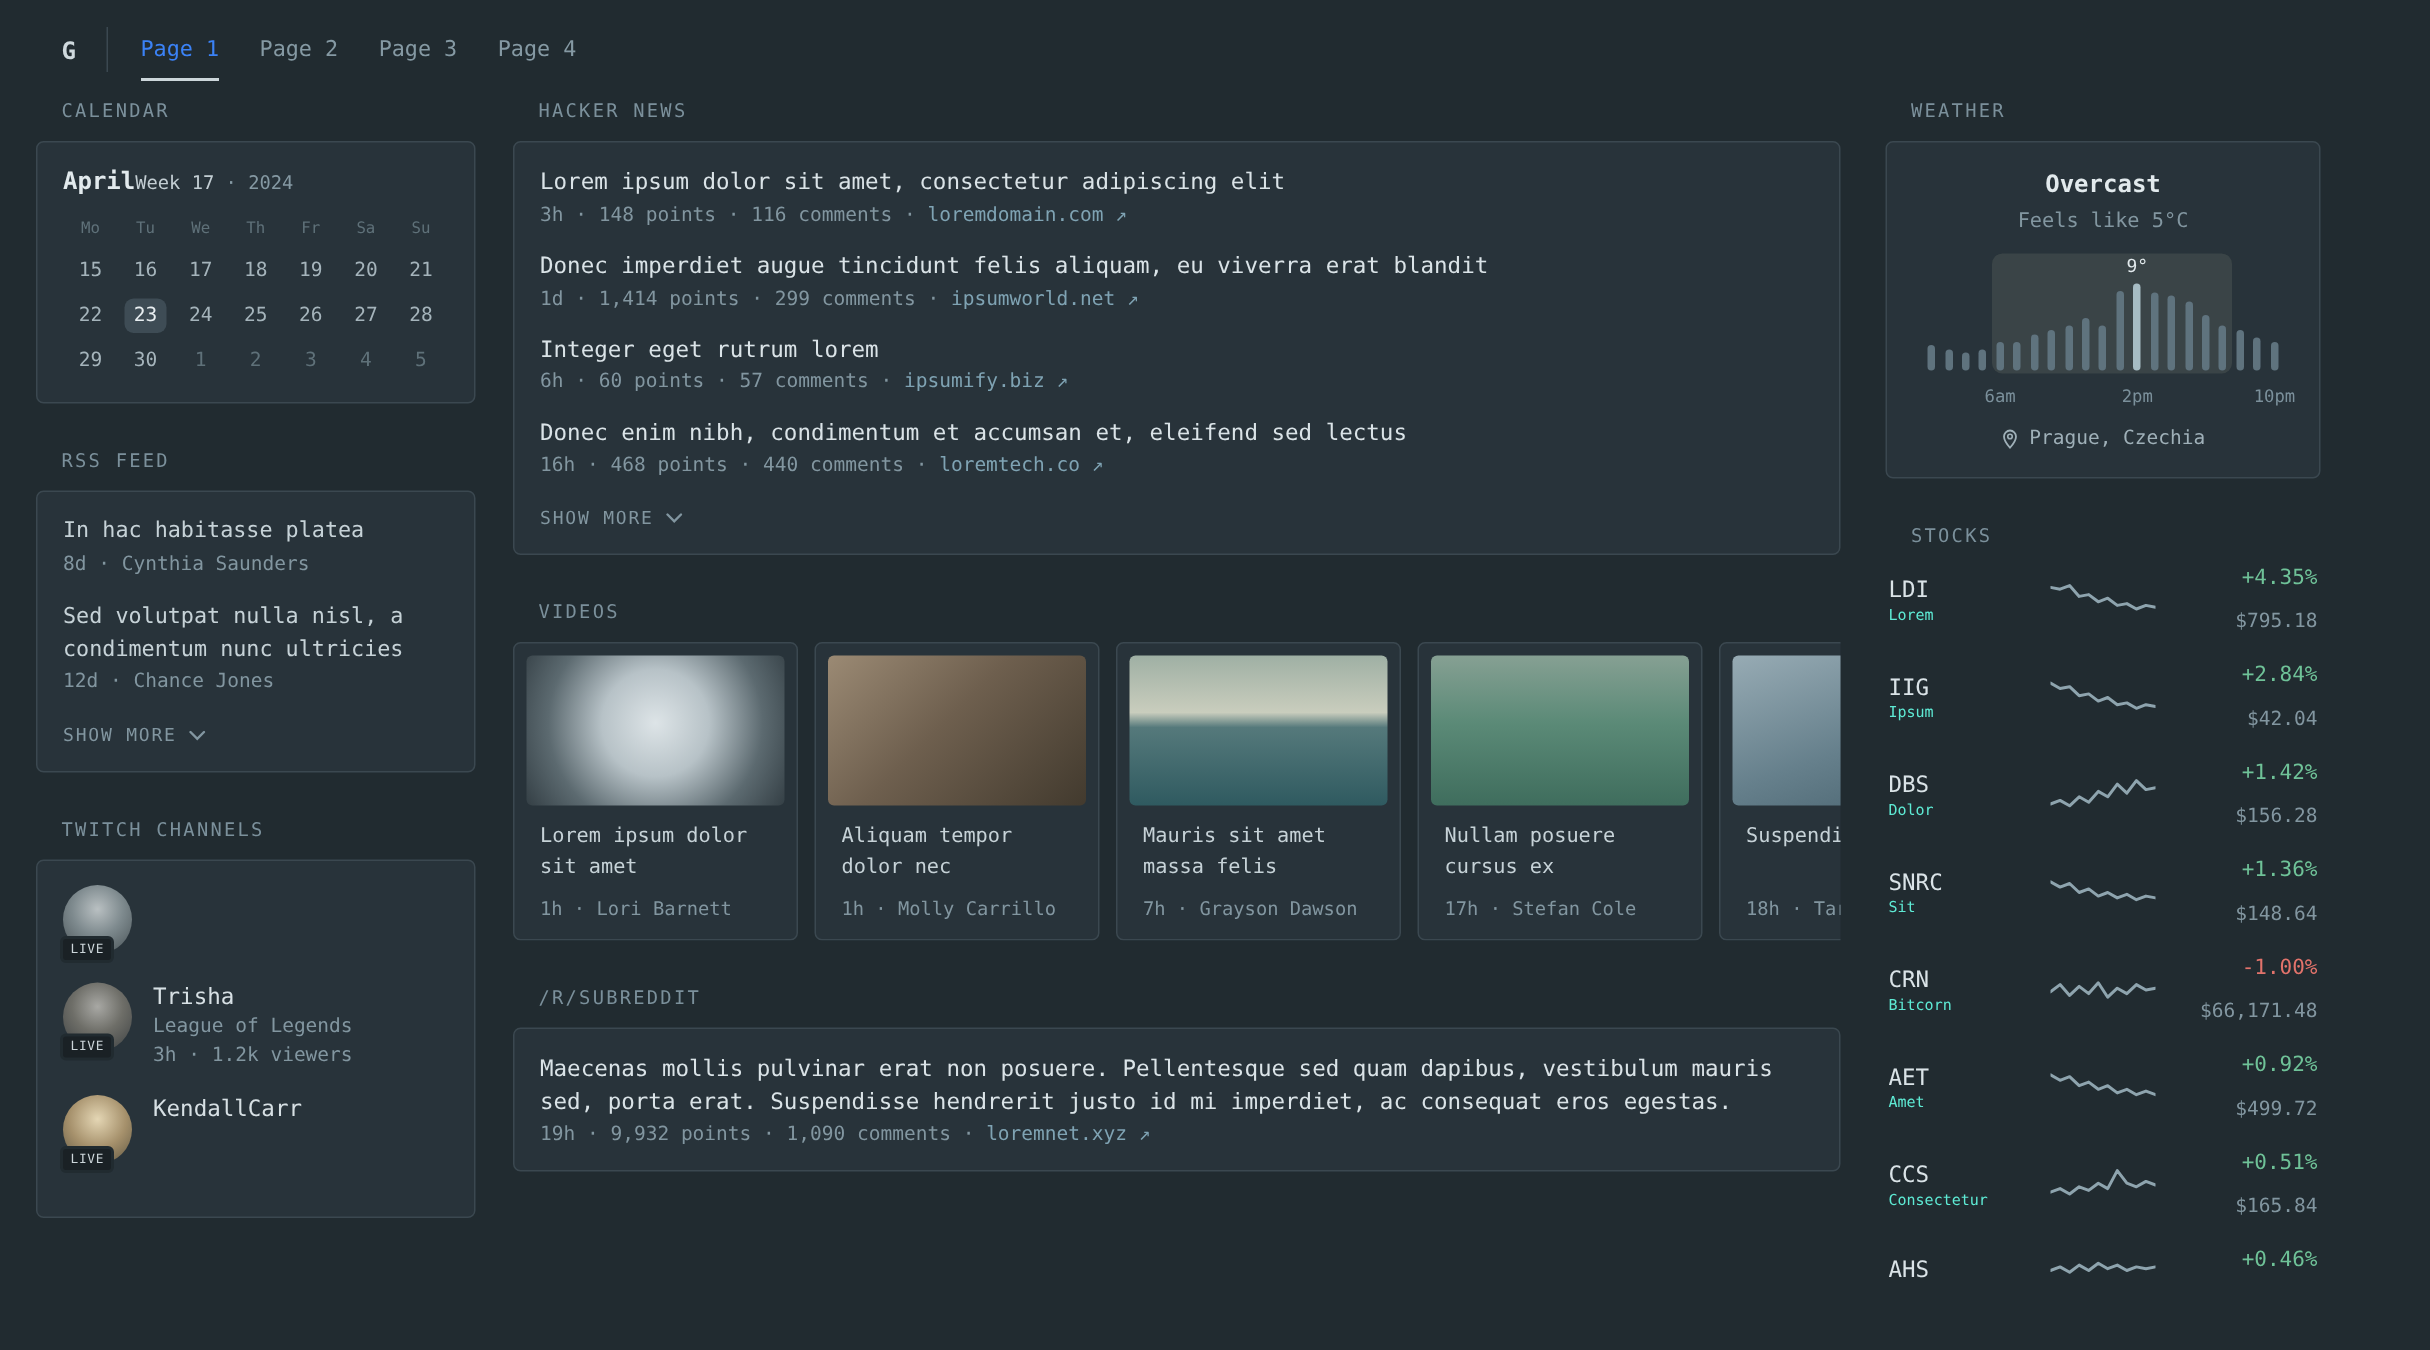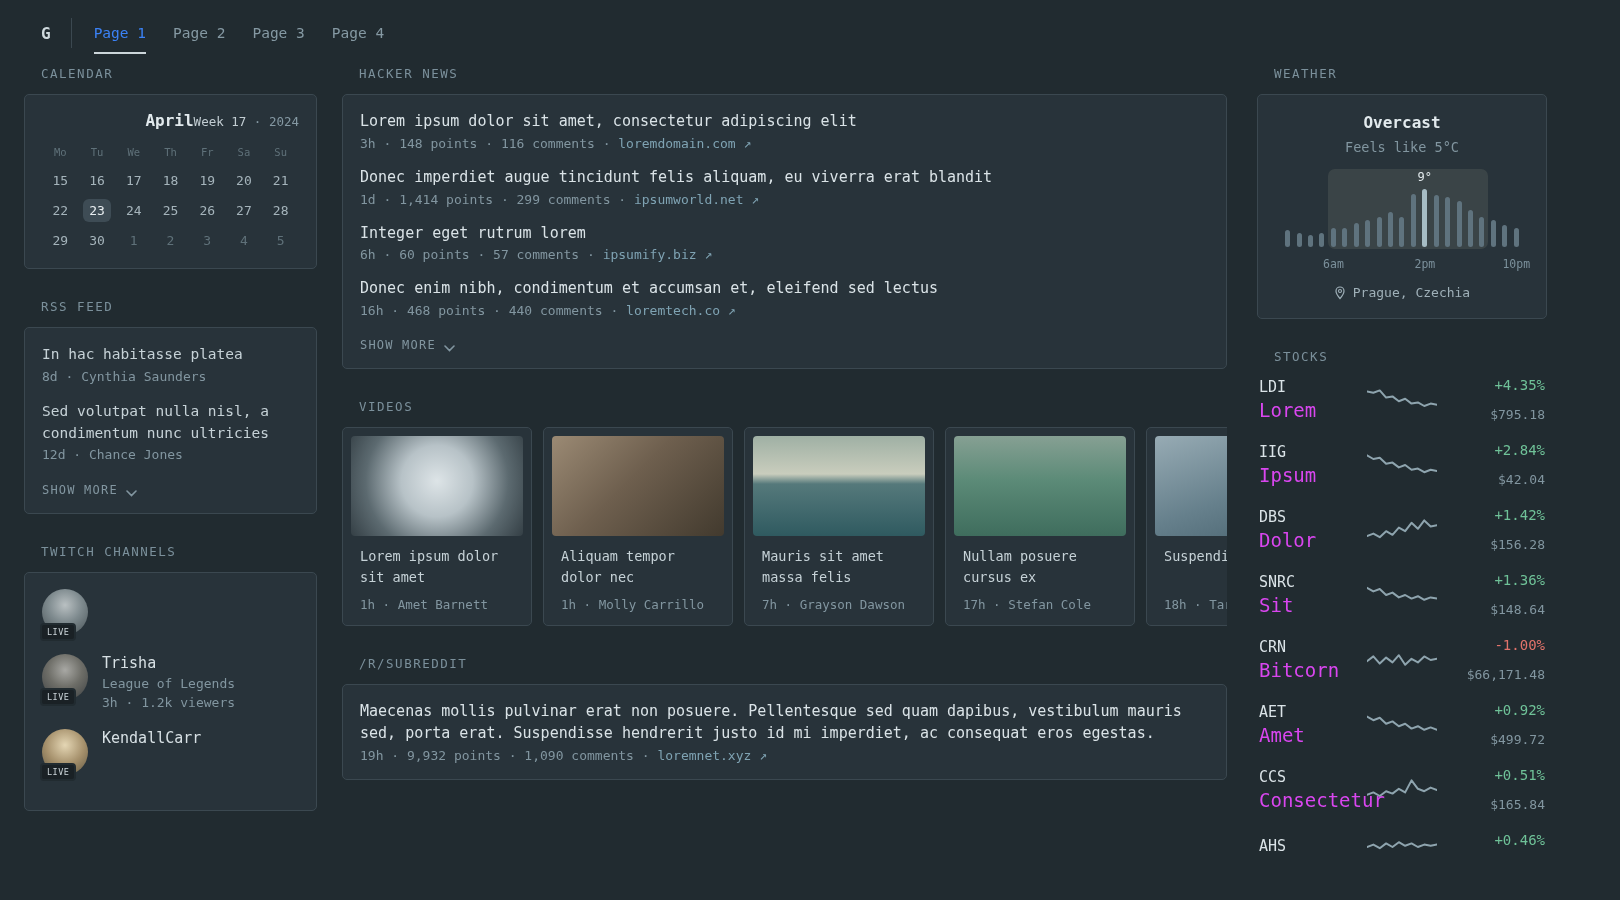--- a/index.html
+++ b/index.html
@@ -19,37 +19,37 @@
   
   .cols{display:flex}
   .col-left{width:293px;margin-right:25px;flex:none}
   .col-mid{width:885px;margin-right:30px;flex:none}
   .col-right{width:290px;flex:none}
   .section{margin-bottom:30px}
   .sec-title{font-size:12.5px;letter-spacing:1.5px;color:#7b909b;padding-left:17px;margin-bottom:13px}
   .card{background:#28333a;border:1px solid #3b4850;border-radius:5px;padding:16px 17px}
 
   
-  .cal-head{display:flex;justify-content:flex-end;align-items:baseline}
+  .cal-head{display:flex;justify-content:flex-start;align-items:baseline}
   .cal-month{font-size:16px;font-weight:bold;color:#e2eaed}
   .cal-right{font-size:12.5px}
   .cal-week{color:#c3ced3}
   .cal-dot,.cal-year{color:#8599a3}
   .cal-grid{display:grid;grid-template-columns:repeat(7,1fr);margin-top:16px;row-gap:7px;text-align:center}
   .cal-dow{font-size:10.5px;color:#5f7179;margin-bottom:4px}
   .cal-day{font-size:13px;color:#a5b4bb;padding:4px 0}
   .cal-day .pill{display:inline-block;min-width:28px;padding:4px 0;margin:-4px 0;border-radius:6px}
   .cal-day.selected .pill{background:#3e4c55;color:#e8eef1}
   .cal-day.muted{color:#5f7179}
 
   
   .feed-item{margin-bottom:17px}
   .feed-title{display:block;font-size:14.5px;line-height:1.5;color:#c6d2d7}
   .feed-meta,.item-meta{font-size:13px;color:#8296a0;margin-top:3px}
-  .show-more{display:inline-flex;align-items:flex-end;gap:8px;font-size:12px;letter-spacing:1.2px;color:#8296a0;margin-top:4px;cursor:pointer}
+  .show-more{display:inline-flex;align-items:center;gap:8px;font-size:12px;letter-spacing:1.2px;color:#8296a0;margin-top:4px;cursor:pointer}
   .chev{width:11px;height:7px;display:block}
   .chev path{stroke:#8296a0;stroke-width:1.6;fill:none;stroke-linecap:round}
 
   
   .channel{display:flex;gap:14px;align-items:flex-start;margin-bottom:19px}
   .avatar-wrap{position:relative;width:46px;height:46px;flex:none}
   .avatar{width:46px;height:46px;border-radius:50%}
   .avatar-0{background:radial-gradient(circle at 50% 35%,#b9c0c2 0%,#7e8a8e 45%,#454f53 100%)}
   .avatar-1{background:radial-gradient(circle at 50% 35%,#a8a8a4 0%,#6e6e68 45%,#3a3e40 100%)}
   .avatar-2{background:radial-gradient(circle at 50% 35%,#e4d6b4 0%,#a6916c 50%,#5c5440 100%)}
@@ -86,21 +86,21 @@
   .wcell{flex:1;display:flex;justify-content:center;align-items:flex-end;height:100%}
   .wbar{width:5px;border-radius:2.5px;background:#5f737e}
   .wbar.peak{background:#a6bcc4}
   .time-label{position:absolute;bottom:0;transform:translateX(-50%);font-size:11.5px;color:#7b909b}
   .w-loc{display:flex;justify-content:center;align-items:center;gap:7px;margin-top:14px;font-size:13px;color:#9fb0b8}
 
   
   .stock-row{display:flex;align-items:center;margin-bottom:20px}
   .stock-id{flex:1;min-width:0}
   .stock-symbol{display:block;font-size:15px;color:#dae3e7}
-  .stock-name{font-size:19px;color:#d946ef;margin-top:3px}
+  .stock-name{font-size:10px;color:#5eead4;margin-top:3px}
   .sparkline{flex:none;width:70px;height:30px}
   .sparkline polyline{fill:none;stroke:#8ea4ae;stroke-width:2;vector-effect:non-scaling-stroke;stroke-linejoin:round;stroke-linecap:round}
   .stock-values{flex:1;text-align:right}
   .stock-change{font-size:14px}
   .stock-change.up{color:#6fc298}
   .stock-change.down{color:#e2736b}
   .stock-price{font-size:13px;color:#8296a0;margin-top:14px}
 </style>
 </head>
 <body>
@@ -266,21 +266,21 @@
           </div>
         </div>
       </div>
 
       <div class="section">
         <div class="sec-title">VIDEOS</div>
         <div class="video-row">
           <div class="video-card">
             <div class="thumb thumb-0"></div>
             <a class="video-title">Lorem ipsum dolor sit amet consectetu…</a>
-            <div class="video-meta">1h · Amet Barnett</div>
+            <div class="video-meta">1h · Lori Barnett</div>
           </div>
           <div class="video-card">
             <div class="thumb thumb-1"></div>
             <a class="video-title">Aliquam tempor dolor nec pharetra…</a>
             <div class="video-meta">1h · Molly Carrillo</div>
           </div>
           <div class="video-card">
             <div class="thumb thumb-2"></div>
             <a class="video-title">Mauris sit amet massa felis</a>
             <div class="video-meta">7h · Grayson Dawson</div>

